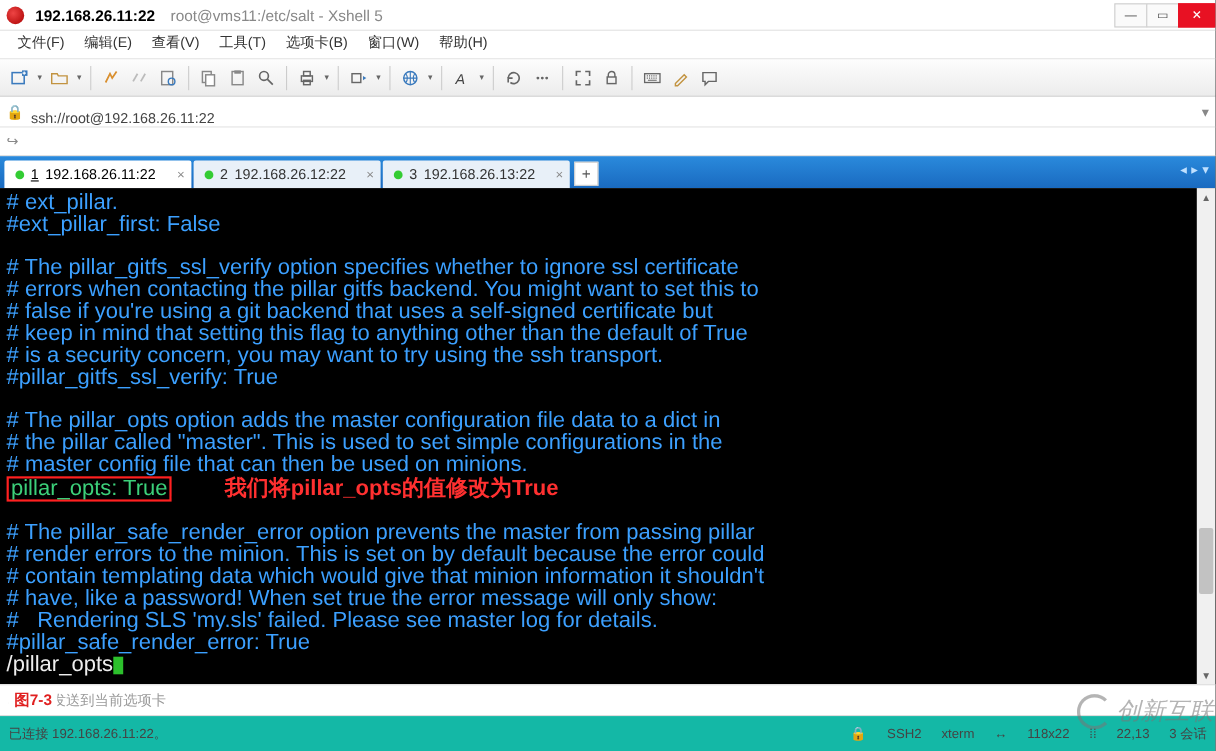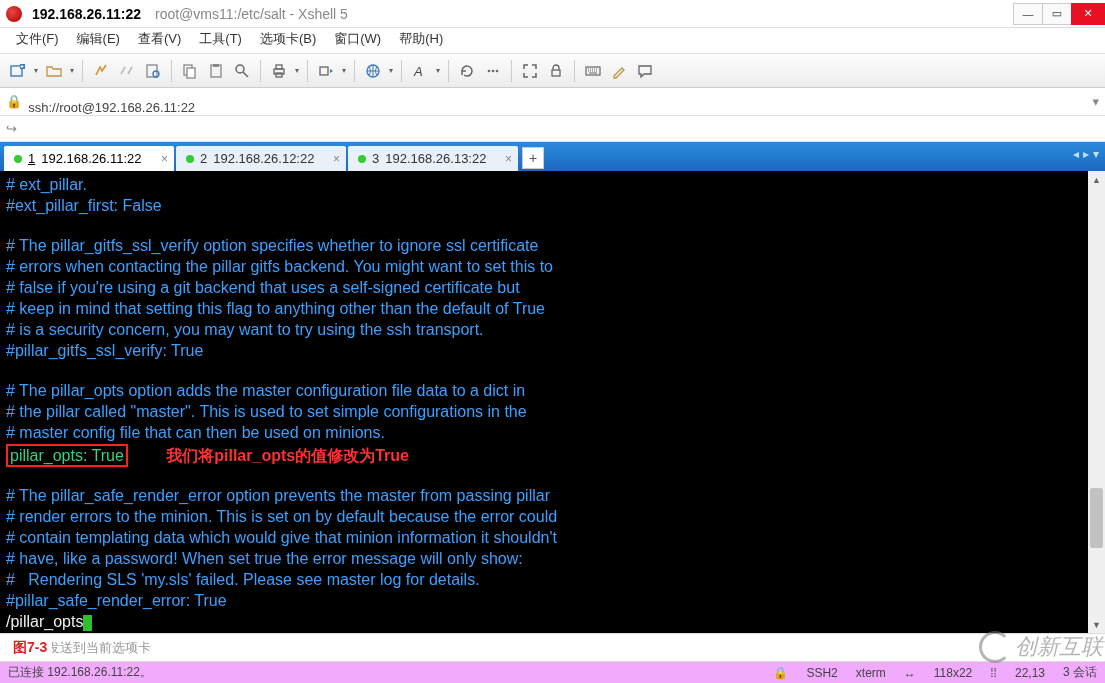--- a/index.html
+++ b/index.html
@@ -28,34 +28,34 @@
 .tab { height:25px; padding:0 20px 0 10px; display:flex; align-items:center; gap:6px; font-size:13px; background:#e8f0f8; color:#333; border-radius:2px 2px 0 0; position:relative; min-width:170px; }
 .tab.active { background:#fff; color:#000; }
 .tab.active .tabnum { text-decoration:underline; }
 .tab .dot { width:8px; height:8px; border-radius:50%; background:#3c3; }
 .tab.active .dot { background:#3c3; }
 .tab .tabclose { color:#888; font-size:12px; position:absolute; right:6px; }
 .tab .tabnum { }
 .addtab { width:22px; height:22px; background:#fff; display:flex; align-items:center; justify-content:center; font-size:14px; color:#555; border:1px solid #ccc; margin-left:2px; margin-bottom:2px; }
 .tabnav { position:absolute; right:6px; top:5px; display:flex; gap:4px; color:#bfe0ff; font-size:12px; align-items:center; }
 .terminal { flex:1; background:#000; overflow:auto; position:relative; }
-.terminal pre { font-family:"Consolas","Courier New",monospace; font-size:16px; line-height:19px; padding:4px 6px 2px 6px; white-space:pre;text-decoration:underline; }
+.terminal pre { font-family:"Consolas","Courier New",monospace; font-size:20px; line-height:19px; padding:4px 6px 2px 6px; white-space:pre;text-decoration:underline; }
 .c-blue { color:#3ca0ff; }
 .c-green { color:#3cd07a; }
 .c-red { color:#ff3030; font-weight:bold; }
 .c-white { color:#eee; }
 .highlight-box { display:inline-block; border:2px solid #ff2020; padding:0 2px; }
 .cursor { display:inline-block; width:9px; height:16px; background:#2cc02c; vertical-align:middle; }
 .scrollbar-v { position:absolute; right:0; top:0; bottom:0; width:17px; background:#f0f0f0; display:flex; flex-direction:column; }
 .scrollbar-v .sbtn { height:17px; display:flex; align-items:center; justify-content:center; font-size:9px; color:#666; }
 .scrollbar-v .strack { flex:1; position:relative; }
 .scrollbar-v .sthumb { position:absolute; left:2px; right:2px; top:70%; height:60px; background:#c2c2c2; border-radius:2px; }
 .sendbar { height:28px; background:#fff; border-top:1px solid #ddd; display:flex; align-items:center; padding:0 8px; font-size:13px; color:#999; position:relative; }
 .figlabel { position:absolute; left:8px; top:4px; background:#fff; color:#e02020; font-weight:bold; font-size:14px; padding:0 4px; border:1px solid #fff; }
-.statusbar { height:22px; background:#f0abfc; border-top:1px solid #ddd; display:flex; align-items:center; font-size:12px; color:#444; padding:0 8px; gap:18px; }
+.statusbar { height:33px; background:#14b8a6; border-top:1px solid #ddd; display:flex; align-items:center; font-size:12px; color:#444; padding:0 8px; gap:18px; }
 .statusbar .sp { flex:1; }
 .watermark { position:absolute; right:2px; bottom:20px; font-size:22px; color:#777; font-style:italic; font-family:Georgia,serif; opacity:.55; pointer-events:none; display:flex; align-items:center; gap:4px; }
 .watermark .ring { width:32px; height:32px; border:3px solid #777; border-right-color:transparent; border-radius:50%; }
 </style>
 </head>
 <body>
 
 <div class="titlebar">
   <div class="icon"></div>
   <span class="title-text">192.168.26.11:22</span>

